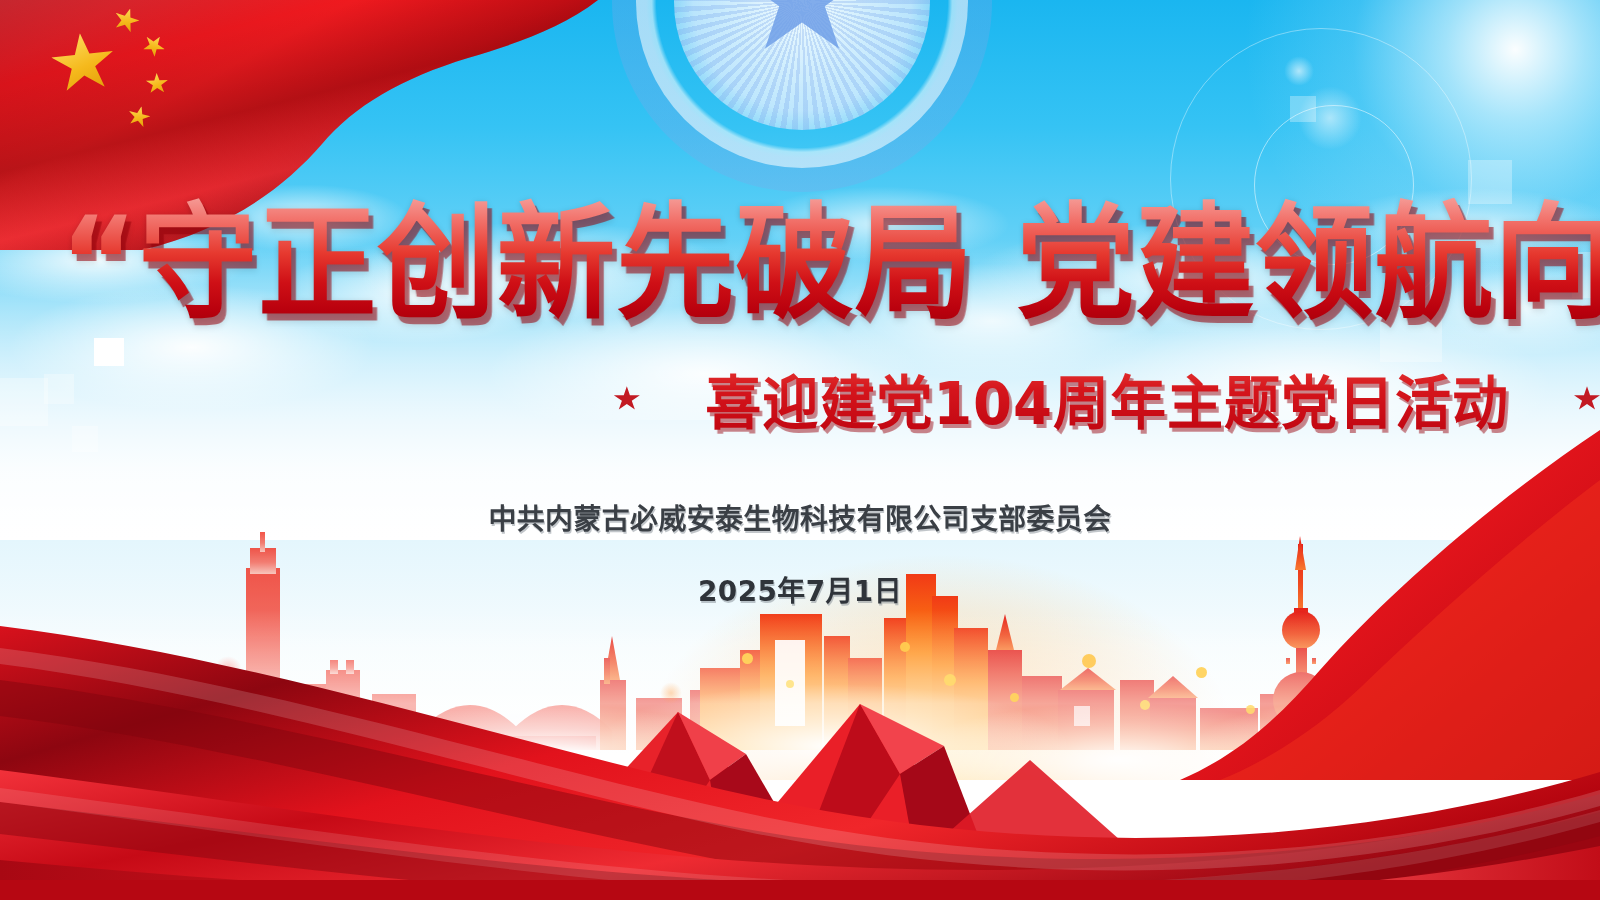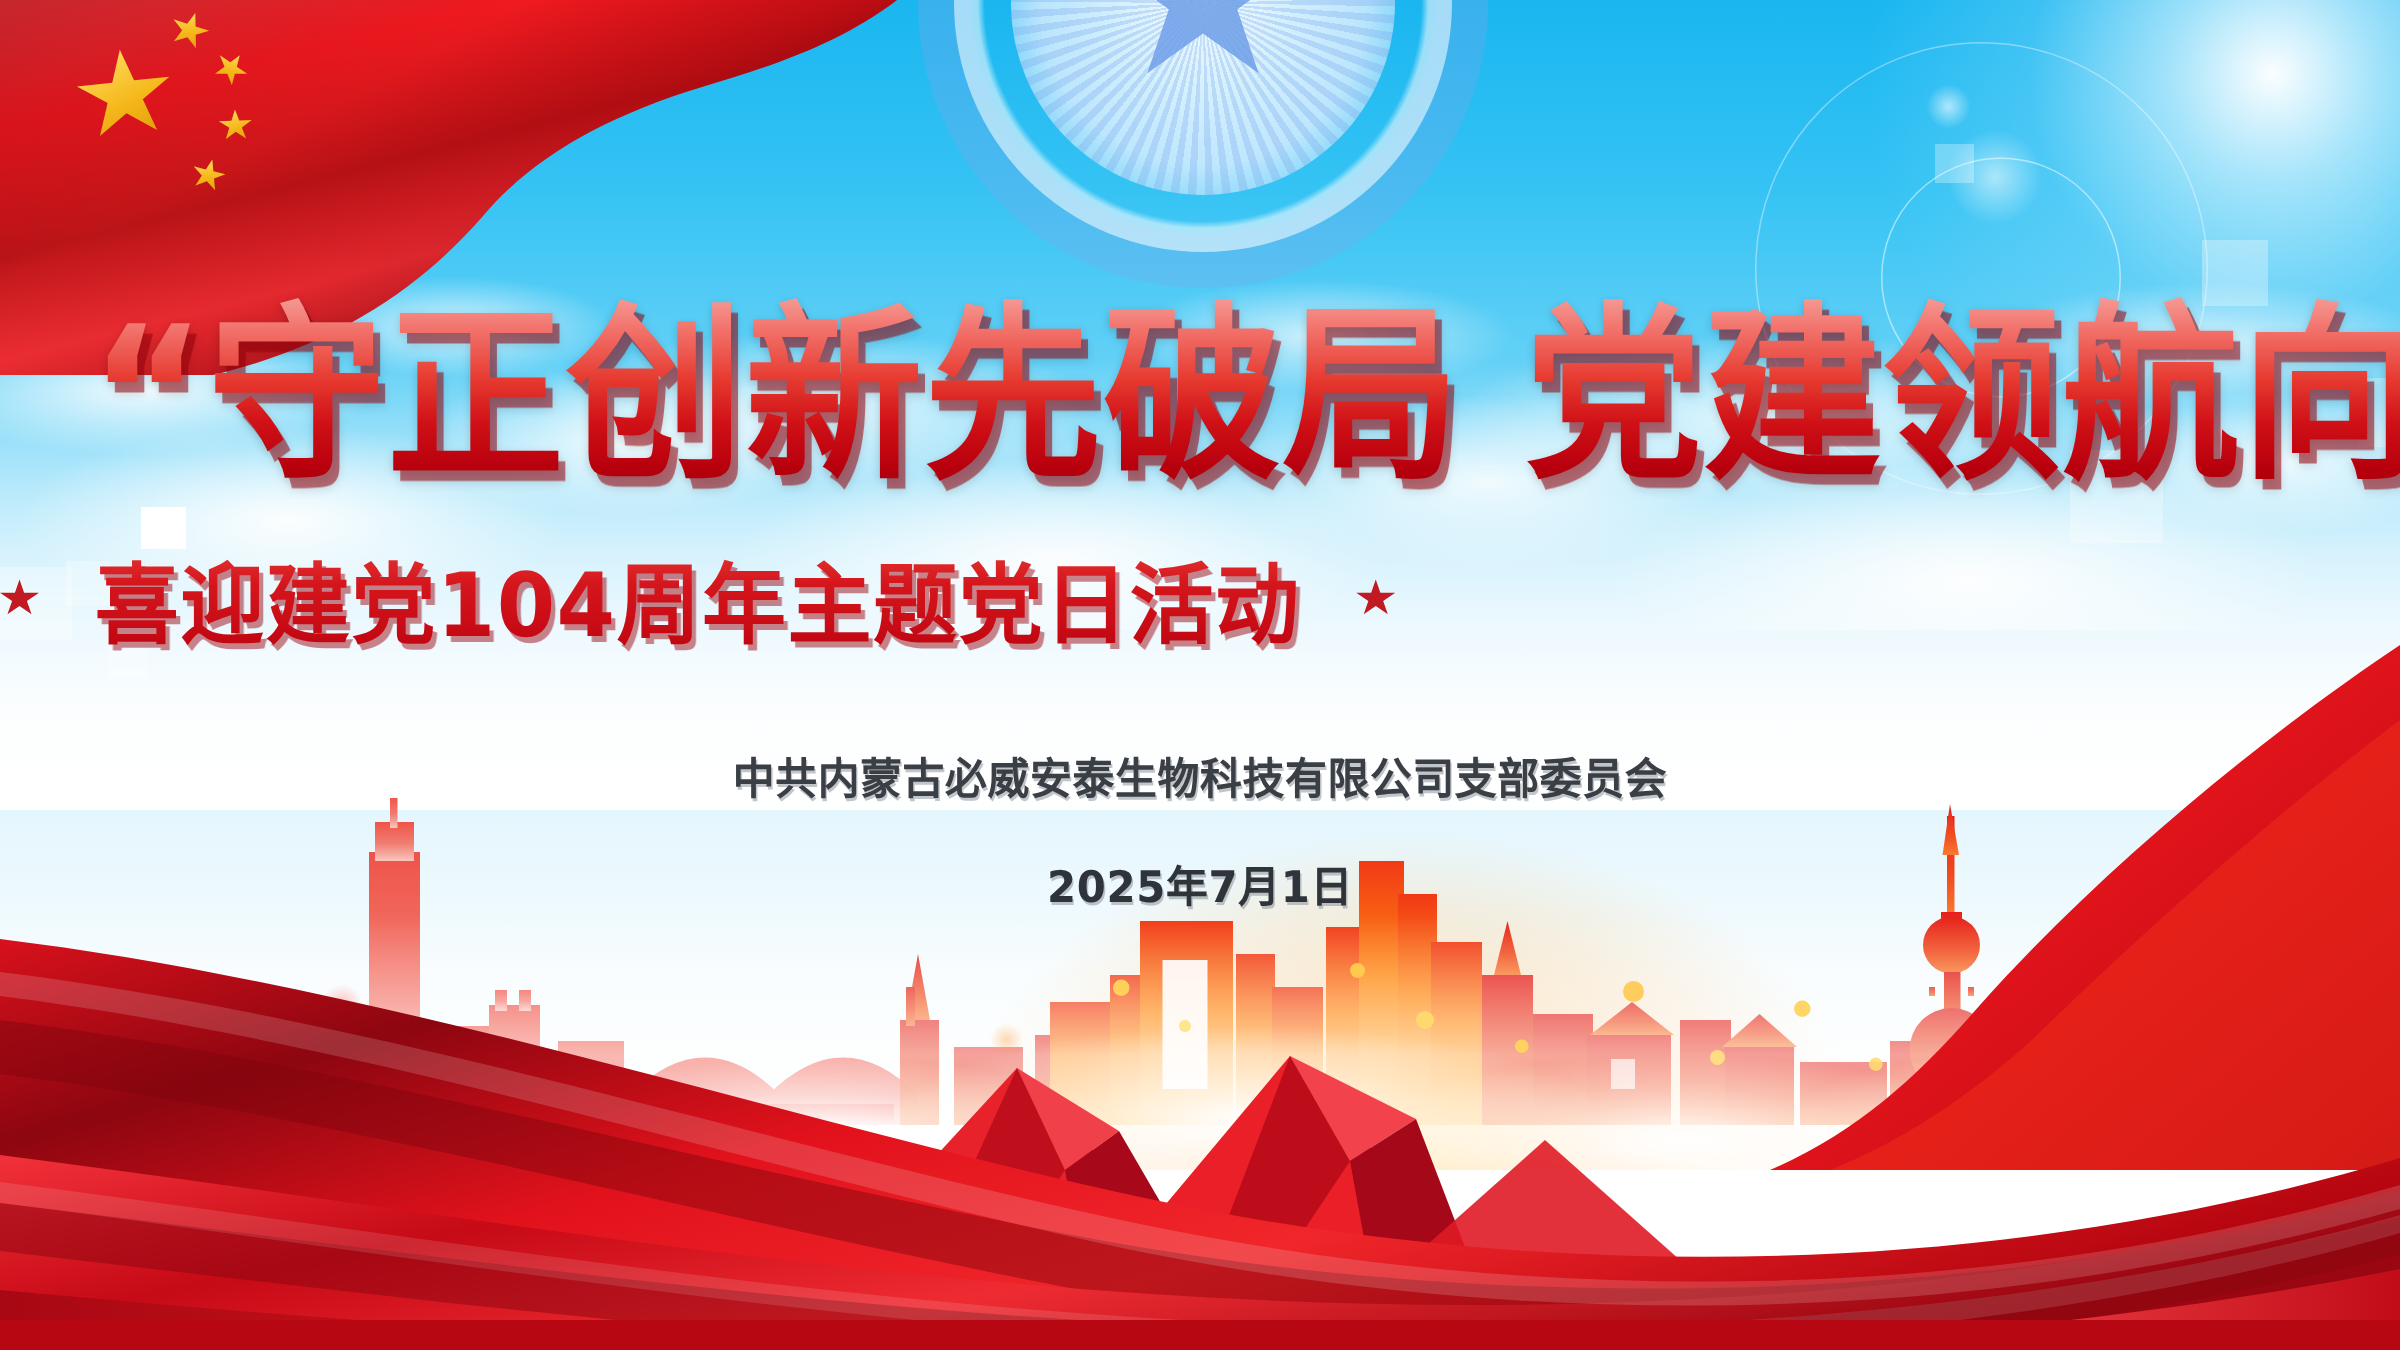--- a/index.html
+++ b/index.html
@@ -89,21 +89,21 @@
   .main-title{
     display:inline-block;white-space:nowrap;
     font-family:"DejaVu Sans","Liberation Sans",sans-serif;
     font-size:126px;line-height:1.05;font-weight:700;letter-spacing:1px;
     background:linear-gradient(180deg,#f59a95 0%,#f2736c 16%,#e6392f 42%,#cf1016 64%,#b8000d 86%,#a20009 100%);
     -webkit-background-clip:text;background-clip:text;color:transparent;
     -webkit-text-fill-color:transparent;
     filter:drop-shadow(5px 7px 0 rgba(150,0,10,.55)) drop-shadow(0 2px 3px rgba(0,0,0,.18));
     transform:scaleX(.94);
   }
-  .subtitle-row{margin-top:26px;display:flex;align-items:center;justify-content:flex-start;gap:16px;}
+  .subtitle-row{margin-top:26px;display:flex;align-items:center;justify-content:flex-end;gap:44px;}
   .sub-star{width:26px;height:25px;background:#c21a23;
     clip-path:polygon(50% 0%,61.8% 35.5%,100% 35.5%,69% 57.5%,80.9% 93%,50% 71%,19.1% 93%,31% 57.5%,0% 35.5%,38.2% 35.5%);}
   .sub-title{
     font-family:"DejaVu Sans","Liberation Sans",sans-serif;
     font-size:59px;font-weight:700;letter-spacing:1px;white-space:nowrap;
     background:linear-gradient(180deg,#e8403a 0%,#d5151c 40%,#bd030f 100%);
     -webkit-background-clip:text;background-clip:text;color:transparent;-webkit-text-fill-color:transparent;
     filter:drop-shadow(3px 4px 0 rgba(150,0,10,.48));
     transform:scaleX(.95);
   }

